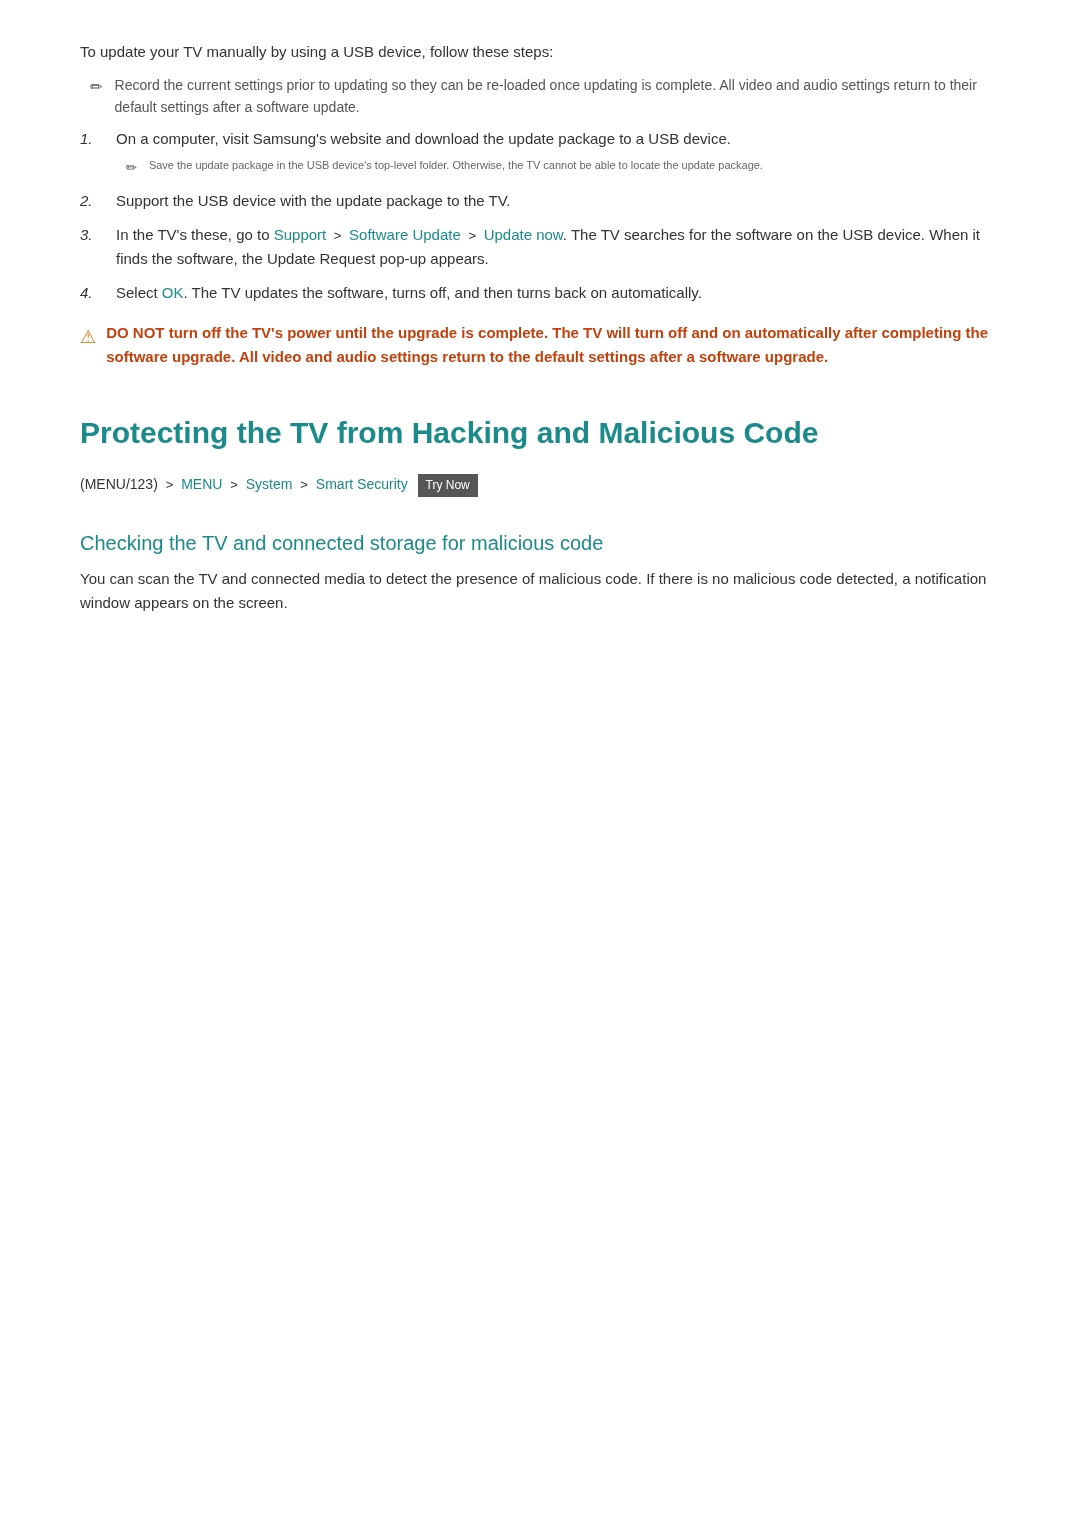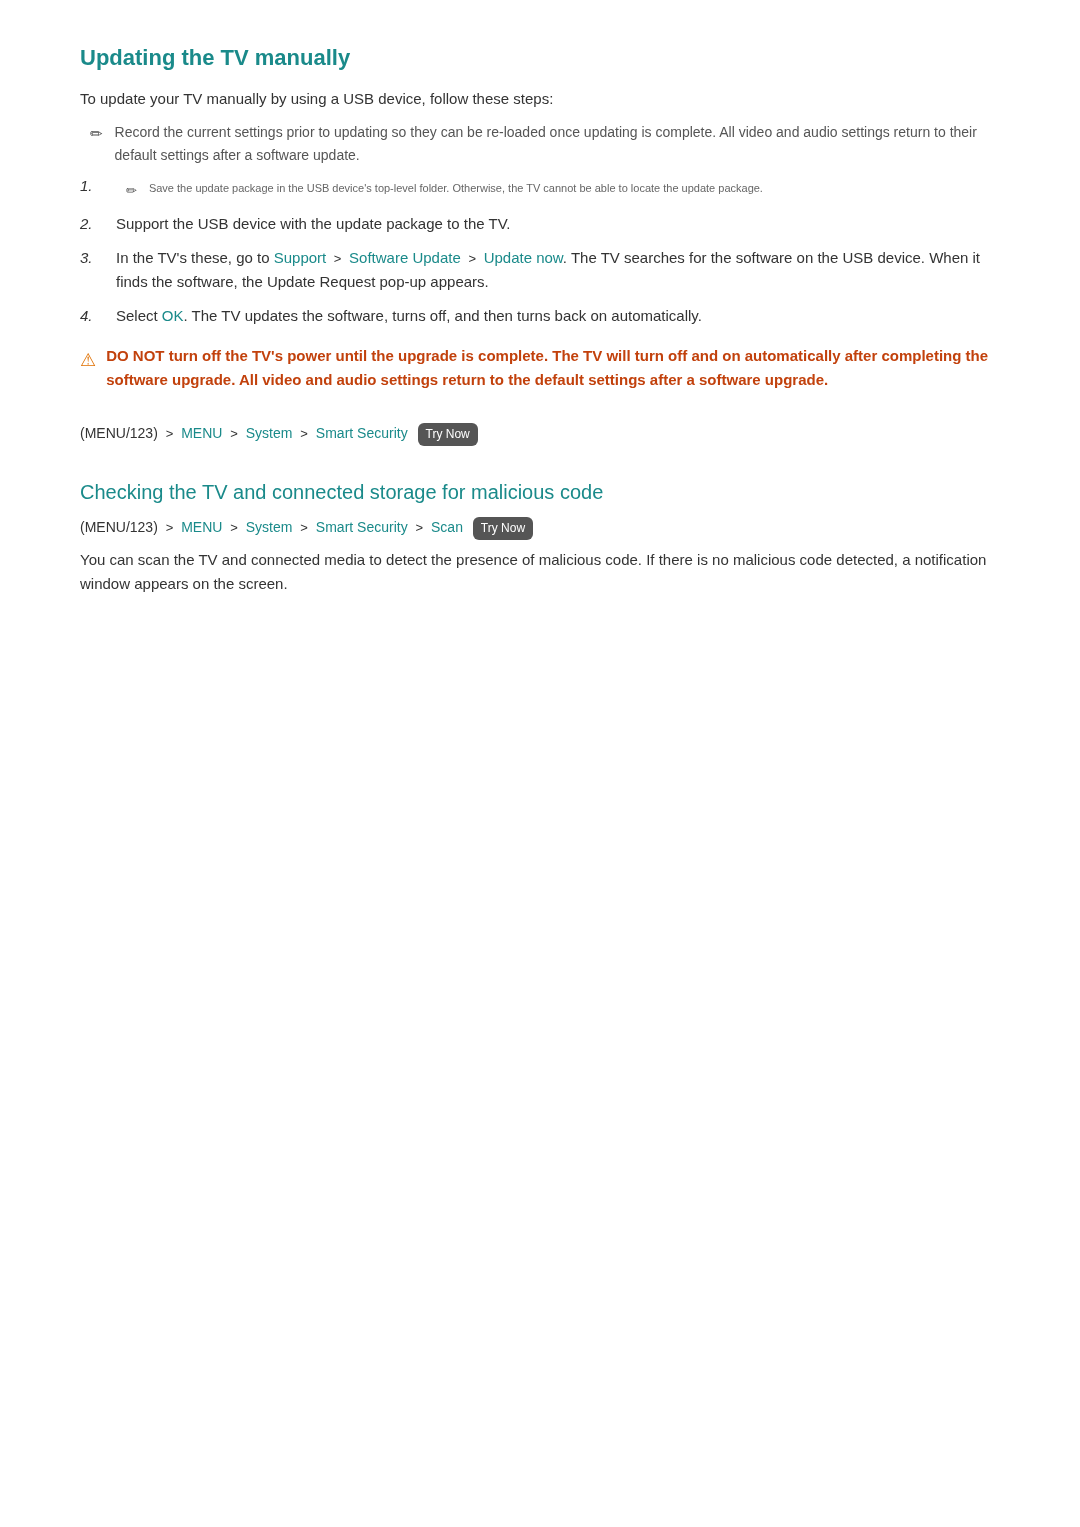--- a/index.html
+++ b/index.html
@@ -150,21 +150,21 @@
       margin: 0 4px;
       font-size: 13px;
     }
 
     .try-now-badge {
       display: inline-block;
       background: #555;
       color: #fff;
       font-size: 12px;
       padding: 2px 8px;
-      border-radius: 6px;
+      border-radius: 0;
       margin-left: 6px;
       font-weight: normal;
     }
 
     .body-text {
       font-size: 15px;
       color: #333;
       line-height: 1.6;
       margin-bottom: 10px;
     }
@@ -174,34 +174,34 @@
       font-weight: normal;
       color: #1a8a8a;
       margin-bottom: 8px;
       margin-top: 30px;
     }
   </style>
 </head>
 <body>
 
 <div class="section">
-  <div class="section-title">Updating the TV manually</div>
 
   <div class="intro-text">To update your TV manually by using a USB device, follow these steps:</div>
 
   <div class="note-item">
     <span class="note-icon">✏</span>
     <span class="note-text">Record the current settings prior to updating so they can be re-loaded once updating is complete. All video and audio settings return to their default settings after a software update.</span>
   </div>
 
   <ol class="numbered-list">
 
     <li class="numbered-item">
       <span class="num"><em>1.</em></span>
       <div class="content">
+        <span>On a computer, visit Samsung's website and download the update package to a USB device.</span>
         <div class="sub-note">
           <span class="note-icon">✏</span>
           <span class="note-text">Save the update package in the USB device's top-level folder. Otherwise, the TV cannot be able to locate the update package.</span>
         </div>
       </div>
     </li>
 
     <li class="numbered-item">
       <span class="num"><em>2.</em></span>
       <div class="content">
@@ -225,44 +225,33 @@
 
   </ol>
 
   <div class="warning-block">
     <span class="warning-icon">⚠</span>
     <span class="warning-text">DO NOT turn off the TV's power until the upgrade is complete. The TV will turn off and on automatically after completing the software upgrade. All video and audio settings return to the default settings after a software upgrade.</span>
   </div>
 </div>
 
 <div class="section">
+  <div class="large-section-title">Protecting the TV from Hacking and Malicious Code</div>
 
   <div class="breadcrumb-line">
     <span>(MENU/123) </span>
     <span class="breadcrumb-arrow">&gt;</span>
     <span class="breadcrumb-link"> MENU </span>
     <span class="breadcrumb-arrow">&gt;</span>
     <span class="breadcrumb-link"> System </span>
     <span class="breadcrumb-arrow">&gt;</span>
     <span class="breadcrumb-link"> Smart Security </span>
     <span class="try-now-badge">Try Now</span>
   </div>
 
 
   <div class="section">
     <div class="subsection-title">Checking the TV and connected storage for malicious code</div>
 
-    <div class="breadcrumb-line">
-      <span>(MENU/123) </span>
-      <span class="breadcrumb-arrow">&gt;</span>
-      <span class="breadcrumb-link"> MENU </span>
-      <span class="breadcrumb-arrow">&gt;</span>
-      <span class="breadcrumb-link"> System </span>
-      <span class="breadcrumb-arrow">&gt;</span>
-      <span class="breadcrumb-link"> Smart Security </span>
-      <span class="breadcrumb-arrow">&gt;</span>
-      <span class="breadcrumb-link"> Scan </span>
-      <span class="try-now-badge">Try Now</span>
-    </div>
 
     <div class="body-text">You can scan the TV and connected media to detect the presence of malicious code. If there is no malicious code detected, a notification window appears on the screen.</div>
   </div>
 </div>
 
 </body></html>

